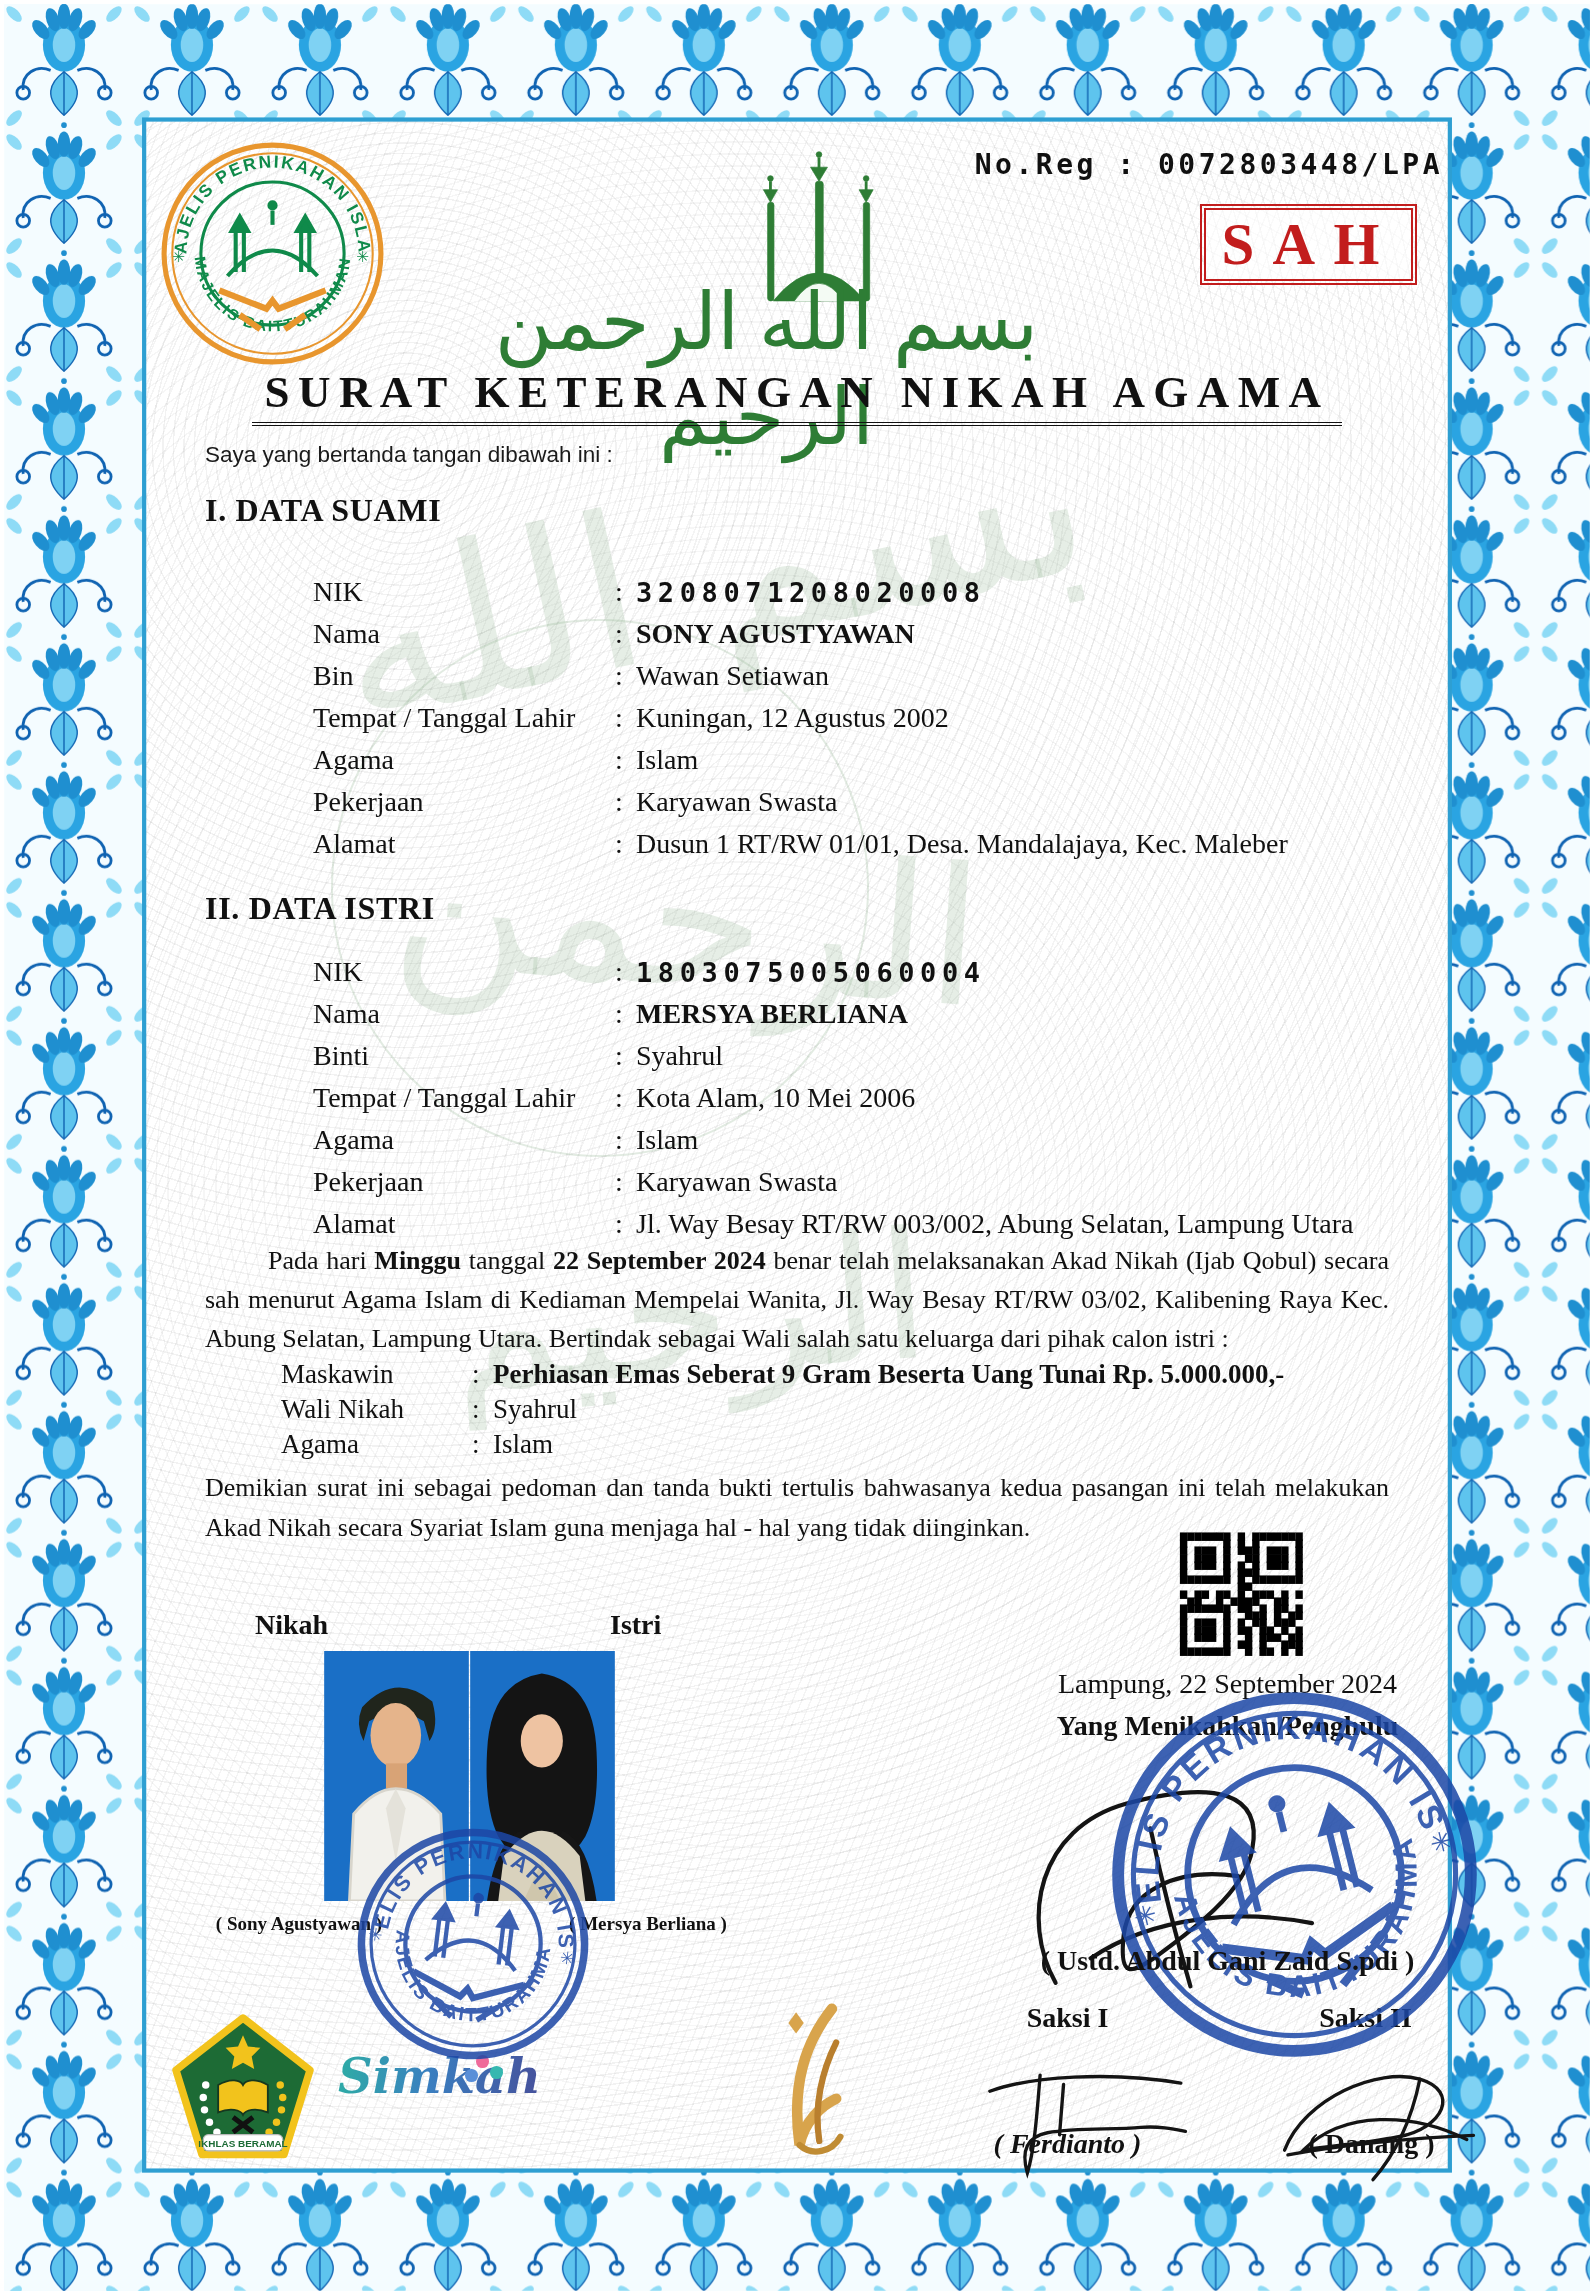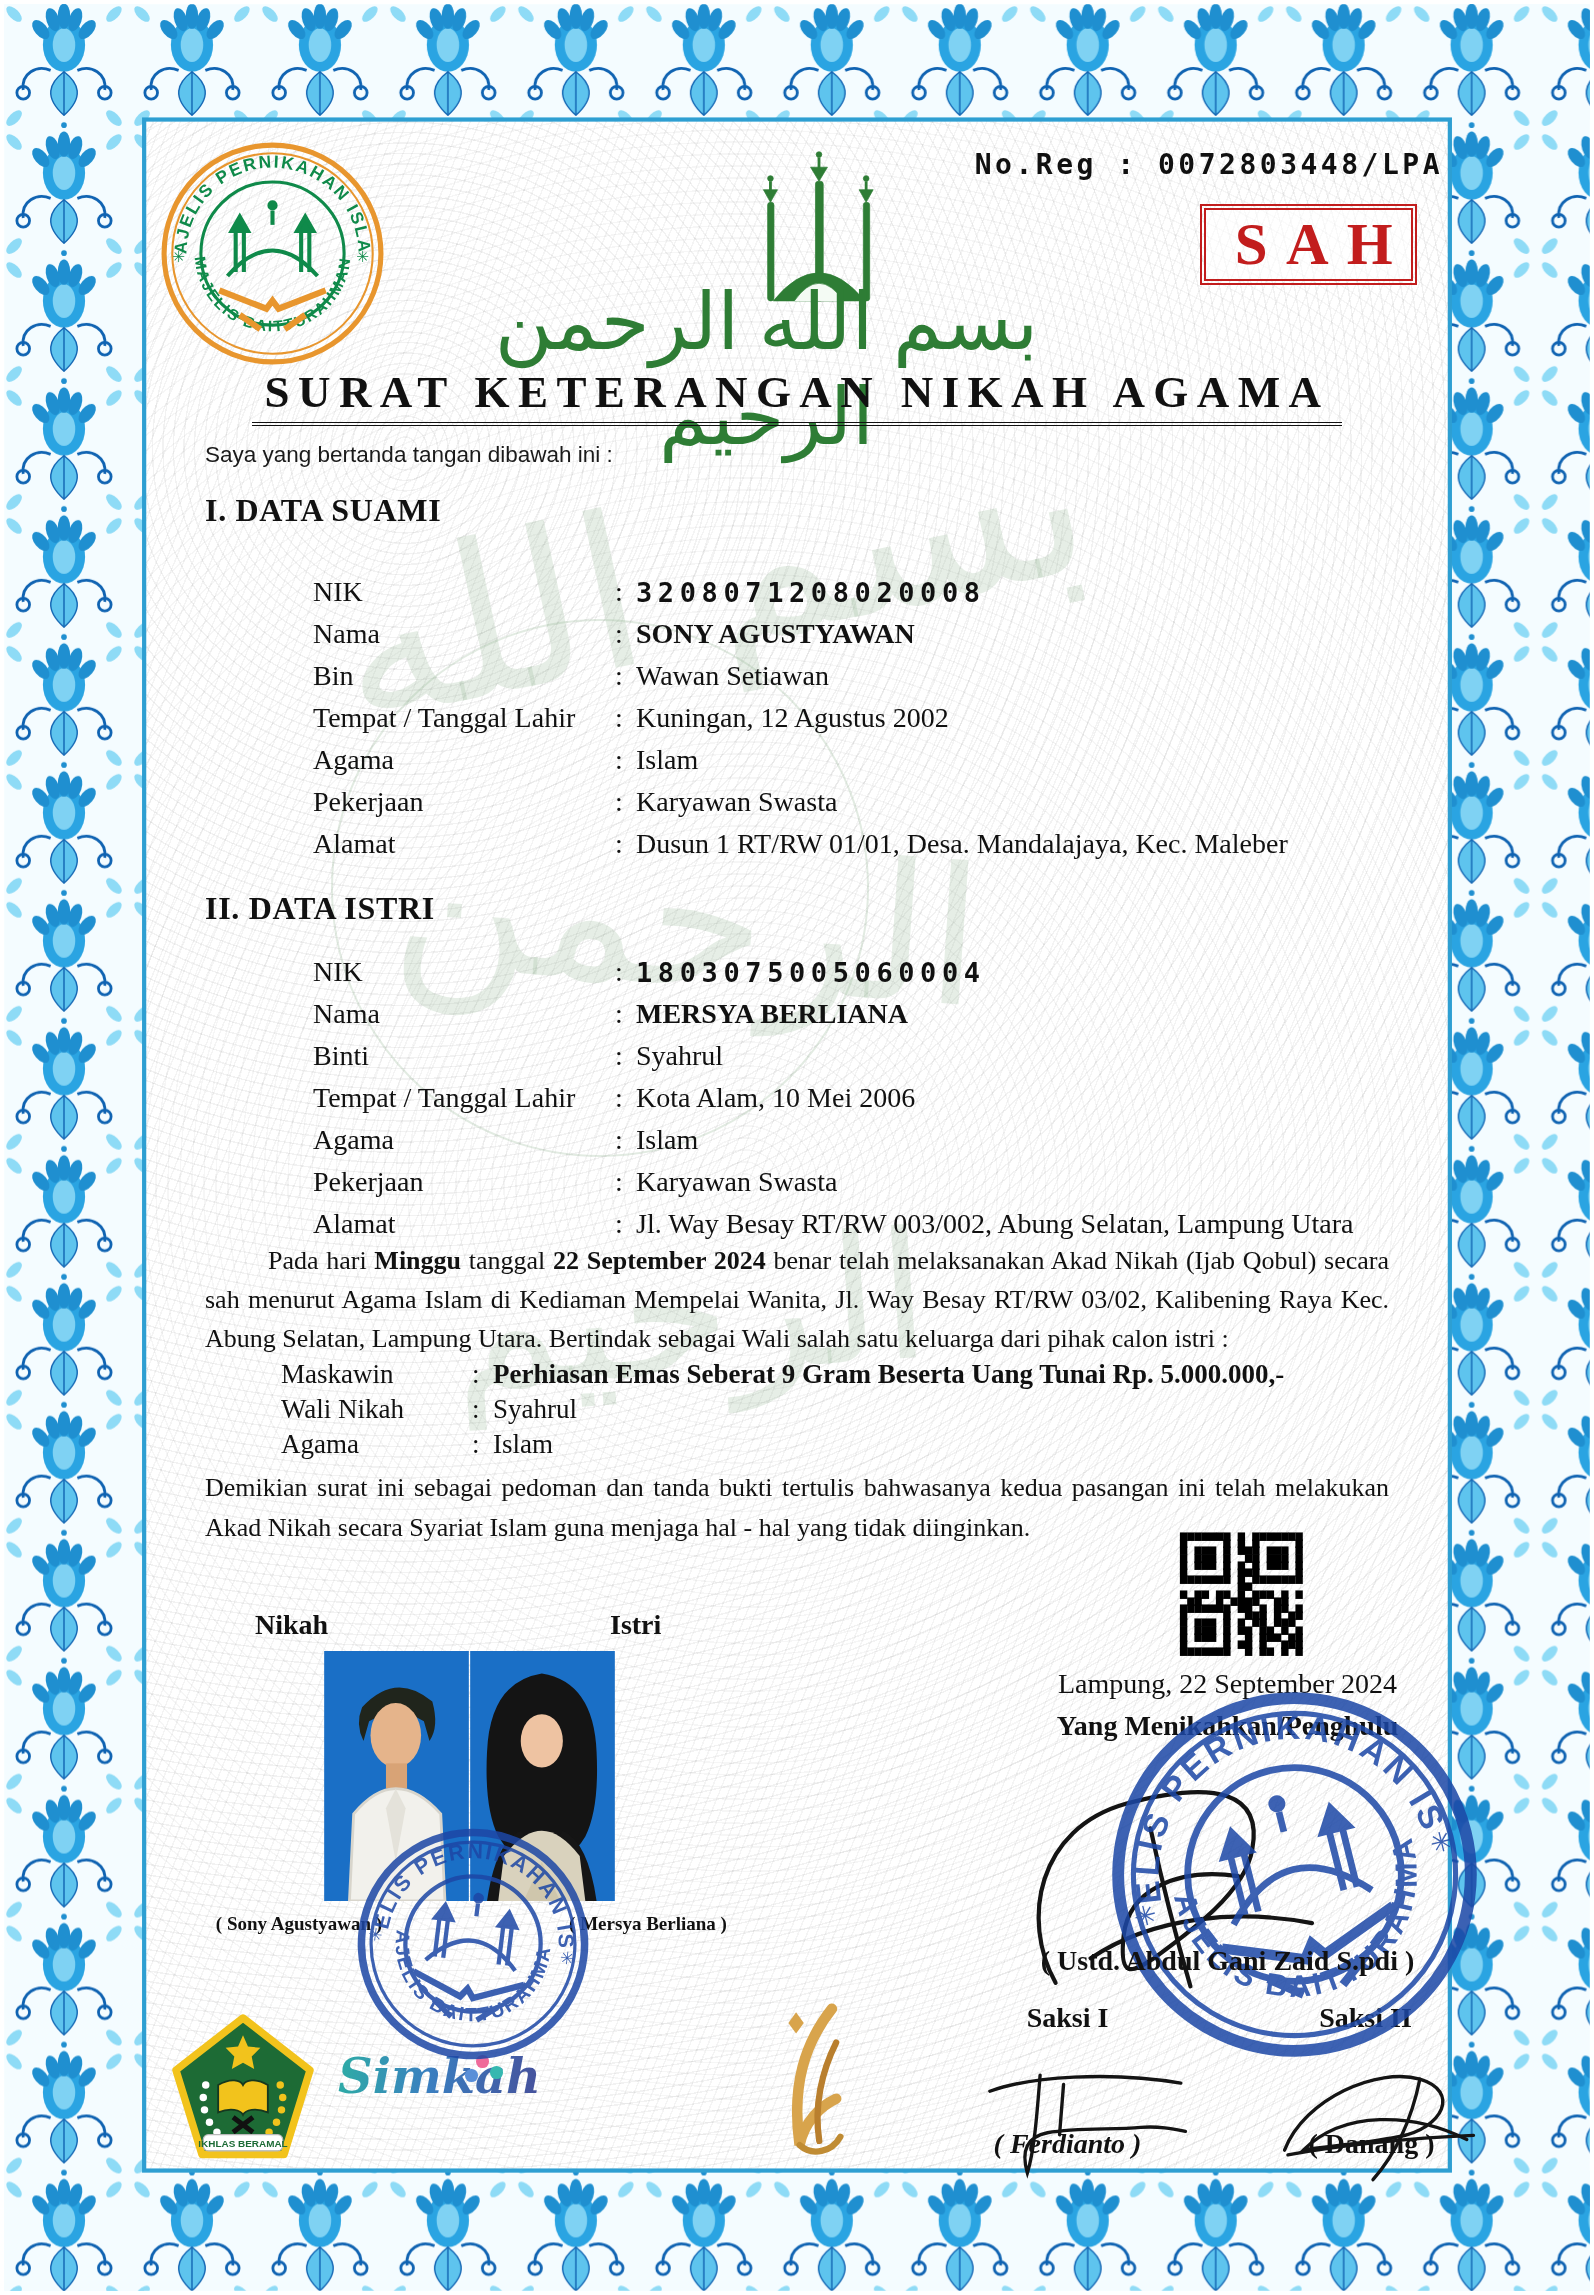--- a/index.html
+++ b/index.html
@@ -20,21 +20,21 @@
       border:2.8px solid rgba(140,176,140,0.25);z-index:2;pointer-events:none;}
   
   #border-svg{position:absolute;left:0;top:0;z-index:3;}
   
   .abs{position:absolute;z-index:5;}
   
   #logo-majelis{left:160px;top:141px;width:225px;height:225px;}
   #noreg{right:151px;top:148px;font-family:"DejaVu Sans Mono",monospace;font-weight:bold;
          font-size:28px;letter-spacing:3.5px;color:#101010;}
   #sah-box{left:1204px;top:208px;width:205px;height:69px;border:2.8px solid #c21d1d;outline:2.1px solid #c21d1d;
-           outline-offset:2.8px;display:flex;align-items:center;justify-content:flex-end;background:rgba(255,255,255,0.55);}
+           outline-offset:2.8px;display:flex;align-items:center;justify-content:flex-start;background:rgba(255,255,255,0.55);}
   #sah-box span{font-size:59px;font-weight:bold;color:#c21d1d;letter-spacing:18.3px;padding-left:15.5px;
                 font-family:"Liberation Serif",serif;}
   #mosque-art{left:724px;top:139px;width:190px;height:176px;}
   #bismillah{left:436px;top:276px;width:661px;text-align:center;font-family:Liberation Serif, serif;
              font-size:79px;color:#2e7d35;direction:rtl;line-height:1.2;}
   #title-wrap{left:144px;top:366px;width:1306px;text-align:center;}
   #title-wrap span{display:inline-block;font-size:45px;font-weight:bold;letter-spacing:8.4px;
                    border-bottom:4.9px double #111;padding:0 12.7px 4.2px 12.7px;}
   #intro{left:205px;top:442px;font-family:"Liberation Sans",sans-serif;font-size:22.5px;color:#1a1a1a;}
   .section-h{left:205px;font-size:32px;font-weight:bold;letter-spacing:0.7px;}

